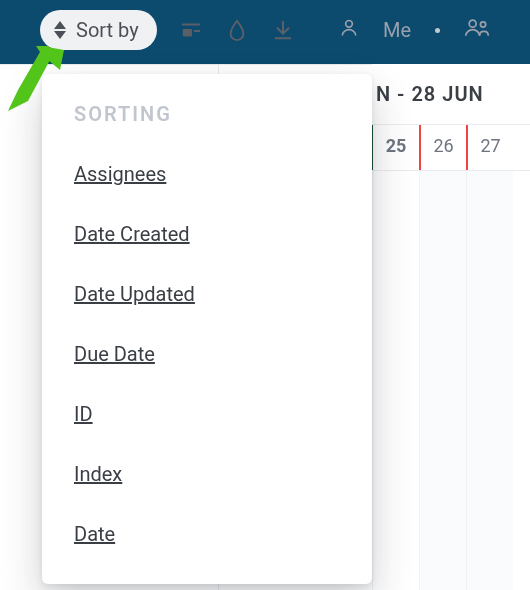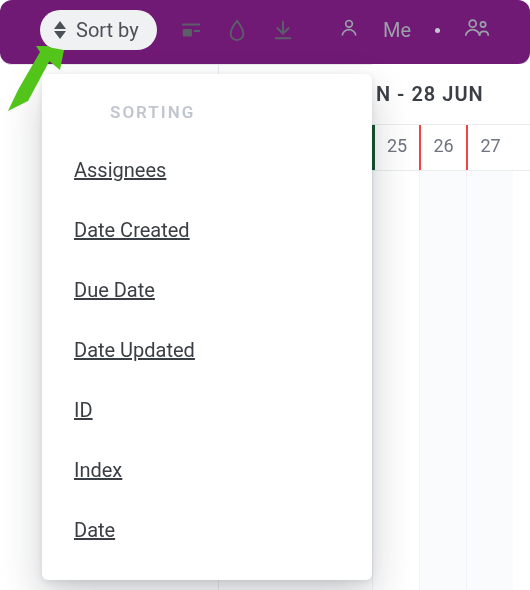--- a/index.html
+++ b/index.html
@@ -12,22 +12,21 @@
     position: relative;
     color: #3a3e45;
   }
 
   .toolbar {
     display: flex;
     align-items: center;
     gap: 22px;
     padding: 10px 40px 14px 40px;
     border-bottom: 1px solid #e9ebee;
-    background: #701a75;
-    border-radius: 12px;
+    background: #0c4a6e;
   }
 
   .sort-pill {
     display: inline-flex;
     align-items: center;
     gap: 10px;
     background: #f0f1f3;
     border-radius: 999px;
     padding: 8px 18px 8px 14px;
     cursor: pointer;
@@ -71,24 +70,23 @@
     width: 330px;
     background: #fff;
     border-radius: 6px;
     box-shadow: 0 18px 40px rgba(30,35,50,0.22), 0 2px 6px rgba(30,35,50,0.10);
     padding: 28px 0 20px 0;
     z-index: 50;
   }
   .popover .section-label {
     color: #c1c6ce;
     letter-spacing: 2px;
-    font-size: 17px;
+    font-size: 20px;
     font-weight: 600;
     padding: 0 32px 18px 32px;
-    margin-left: 36px;
   }
   .popover .item {
     font-size: 20px;
     color: #3a3e45;
     padding: 18px 32px;
     cursor: pointer;
     text-decoration: underline;
   }
 
   
@@ -115,21 +113,21 @@
     font-size: 18px;
     color: #6e7480;
     white-space: nowrap;
   }
   .day-cell {
     width: 47px;
     text-align: center;
     padding: 10px 0 14px 0;
     border-left: 2px solid #ef4444;
   }
-  .day-cell:first-child { border-left: 3px solid #14532d; }
+  .day-cell:first-child { border-left: 1px solid #14532d; font-weight: bold; }
 
   .grid-body {
     display:flex;
   }
   .grid-col {
     width: 47px;
     height: 420px;
     border-left: 1px solid #f0f2f5;
   }
   .grid-col.first { border-left: 1px solid #f0f2f5; background: #fff; }
@@ -226,22 +224,22 @@
     <div class="grid-col first"></div>
     <div class="grid-col wknd"></div>
     <div class="grid-col wknd"></div>
   </div>
 </div>
 
 <div class="popover">
   <div class="section-label">SORTING</div>
   <div class="item">Assignees</div>
   <div class="item">Date Created</div>
+  <div class="item">Date Updated</div>
   <div class="item">Due Date</div>
-  <div class="item">Date Updated</div>
   <div class="item">ID</div>
   <div class="item">Index</div>
   <div class="item">Date</div>
 </div>
 
 <div class="arrow-anno">
   <svg width="70" height="65" viewBox="0 0 70 65">
     <defs>
       <marker id="ah" markerWidth="1" markerHeight="1"></marker>
     </defs>

